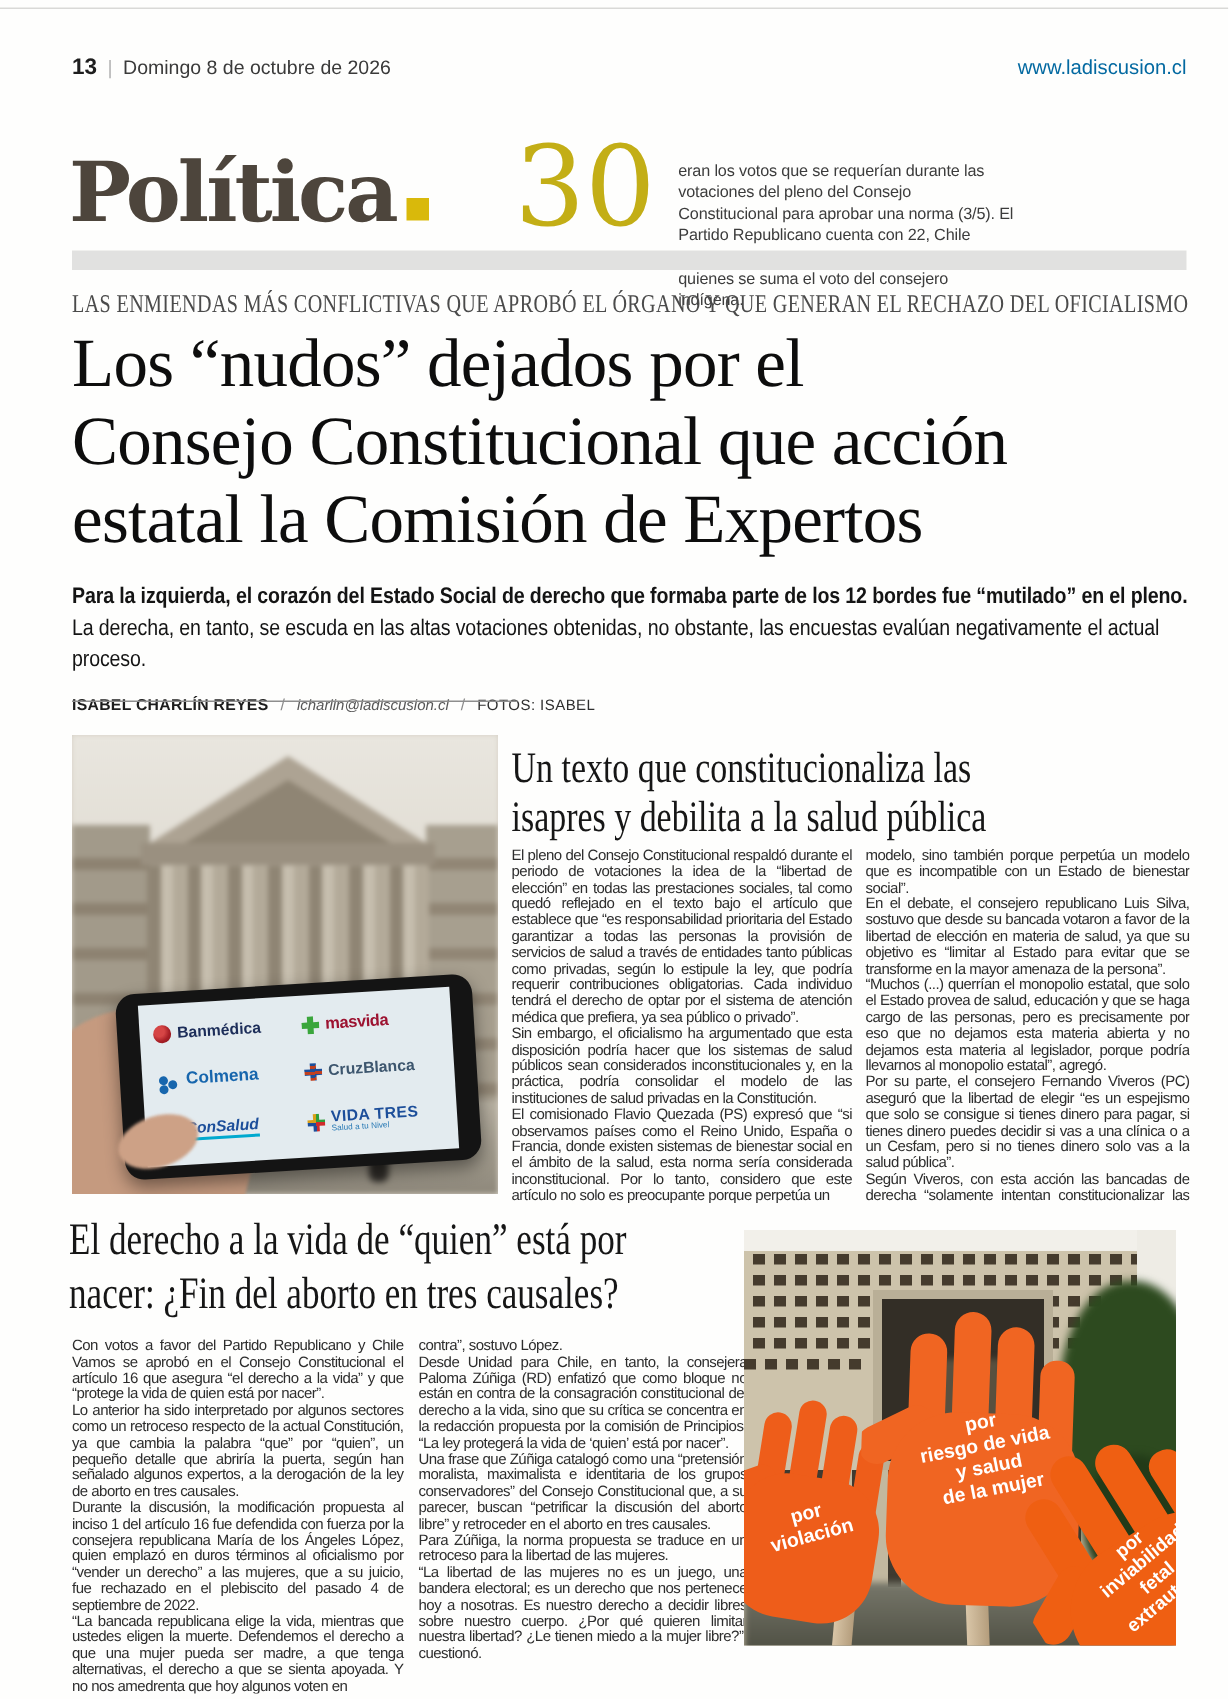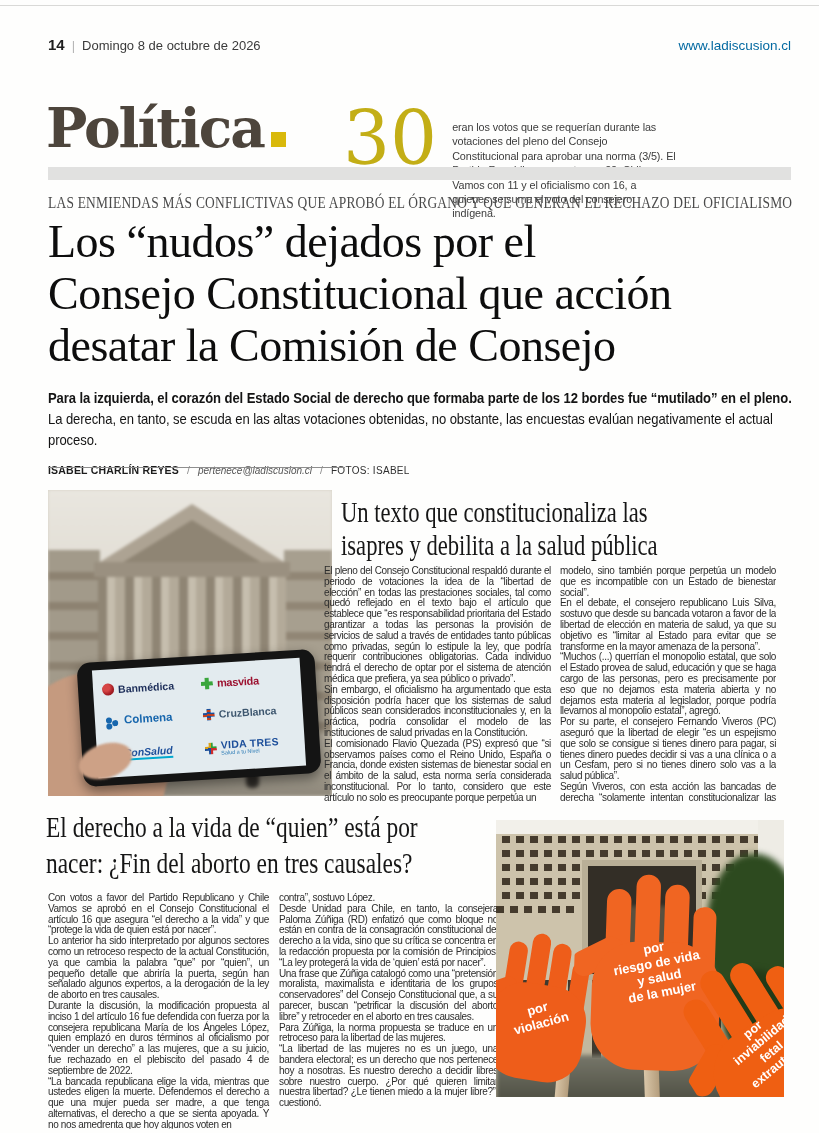--- a/index.html
+++ b/index.html
@@ -12,21 +12,21 @@
   .header{top:36px;left:48px;width:743px;display:flex;justify-content:space-between;align-items:baseline;}
   .folio{font-size:15px;font-weight:700;color:#1e1e1e;}
   .folio-sep{color:#b5b5b5;margin:0 7px;font-weight:400;font-size:13px;}
   .date{font-size:13px;color:#3a3a3a;}
   .site{font-size:13.5px;color:#0369a1;}
 
   
   .section-title{top:100px;left:46px;font-family:"DejaVu Serif",serif;font-weight:700;
     font-size:55px;letter-spacing:-2px;color:#4d453c;line-height:1;}
   .section-dot{display:inline-block;width:15px;height:15px;background:#d9b90b;margin-left:7px;}
-  .stat{top:103px;left:343px;display:flex;gap:15px;}
+  .stat{top:90px;left:343px;display:flex;gap:15px;}
   .stat-number{font-family:"DejaVu Serif",serif;font-size:74px;line-height:0.95;color:#c3ae16;}
   .stat-text{width:224px;font-size:10.8px;line-height:14.4px;color:#3c3c3c;margin-top:17px;letter-spacing:-0.1px;}
   .gray-bar{top:167px;left:48px;width:743px;height:13px;background:#e1e1e0;}
 
   
   .kicker{top:193px;left:48px;width:920px;font-family:"Liberation Serif",serif;font-size:17px;
     color:#4b4b4b;transform:scaleX(.79);transform-origin:0 0;white-space:nowrap;letter-spacing:.3px;}
   .headline{top:216px;left:48px;width:760px;font-family:"Liberation Serif",serif;
     font-size:46px;line-height:52px;color:#0d0d0d;letter-spacing:-0.5px;}
   .lede{top:387px;left:48px;width:856px;transform:scaleX(.87);transform-origin:0 0;
@@ -37,21 +37,21 @@
   .byline .sep{color:#8a8a8a;}
   .byline .email{font-style:italic;color:#555;font-size:10px;}
   .byline .credit{color:#2f2f2f;font-size:10px;letter-spacing:.3px;}
   .byline-rule{top:467px;left:48px;width:297px;height:1px;background:#8e8e8e;}
 
   
   .art-title{font-family:"Liberation Serif",serif;color:#161616;transform:scaleX(.78);transform-origin:0 0;}
   .art1-title{top:496px;left:341px;width:610px;font-size:29px;line-height:33px;}
   .art2-title{top:809px;left:46px;width:620px;font-size:30px;line-height:36px;}
   .body-cols{display:flex;}
-  .art1-body{top:566px;left:324px;width:452px;height:238px;overflow:hidden;gap:9px;}
+  .art1-body{top:566px;left:341px;width:452px;height:238px;overflow:hidden;gap:9px;}
   .art2-body{top:893px;left:48px;width:450px;height:236px;overflow:hidden;gap:10px;}
   .col{font-size:10px;line-height:10.8px;letter-spacing:-0.35px;color:#2d2d2d;
     text-align:justify;white-space:pre-line;}
   .art1-body .col1{width:227px;} .art1-body .col2{width:216px;}
   .art2-body .col1{width:221px;} .art2-body .col2{width:219px;}
 
   
   .photo1{top:490px;left:48px;width:284px;height:306px;overflow:hidden;background:#d6d1c6;}
   .p1-bg{position:absolute;inset:0;filter:blur(1.6px);}
   .p1-sky{position:absolute;inset:0;background:linear-gradient(#e9e6df,#d8d3c7 60%,#cfcabd);}
@@ -130,50 +130,50 @@
 </style>
 </head>
 <body>
 
 <div class="page">
 
   <div class="abs top-rule"></div>
 
   <div class="abs header">
     <div>
-      <span class="folio">14</span><span class="folio-sep">|</span><span class="date">Domingo 8 de octubre de 2026</span>
+      <span class="folio">13</span><span class="folio-sep">|</span><span class="date">Domingo 8 de octubre de 2026</span>
     </div>
     <div class="site">www.ladiscusion.cl</div>
   </div>
 
   <div class="abs section-title">
     <span>Política</span><span class="section-dot"></span>
   </div>
 
   <div class="abs stat">
     <div class="stat-number">30</div>
     <div class="stat-text">eran los votos que se requerían durante las votaciones del pleno del Consejo Constitucional para aprobar una norma (3/5). El Partido Republicano cuenta con 22, Chile Vamos con 11 y el oficialismo con 16, a quienes se suma el voto del consejero indígena.</div>
   </div>
 
   <div class="abs gray-bar"></div>
 
   <div class="abs kicker">LAS ENMIENDAS MÁS CONFLICTIVAS QUE APROBÓ EL ÓRGANO Y QUE GENERAN EL RECHAZO DEL OFICIALISMO</div>
 
   <h1 class="abs headline" style="margin:0;font-weight:400;">
     <div>Los “nudos” dejados por el</div>
     <div>Consejo Constitucional que acción</div>
-    <div>desatar la Comisión de Consejo</div>
+    <div>estatal la Comisión de Expertos</div>
   </h1>
 
   <p class="abs lede" style="margin:0;"><b>Para la izquierda, el corazón del Estado Social de derecho que formaba parte de los 12 bordes fue “mutilado” en el pleno.</b><span> La derecha, en tanto, se escuda en las altas votaciones obtenidas, no obstante, las encuestas evalúan negativamente el actual proceso.</span></p>
 
   <div class="abs byline">
     <span class="author">ISABEL CHARLÍN REYES</span>
     <span class="sep">/</span>
-    <span class="email">pertenece@ladiscusion.cl</span>
+    <span class="email">icharlin@ladiscusion.cl</span>
     <span class="sep">/</span>
     <span class="credit">FOTOS: ISABEL</span>
   </div>
   <div class="abs byline-rule"></div>
 
   <div class="abs photo1">
     <div class="p1-bg">
       <div class="p1-sky"></div>
       <div class="p1-wing-l"></div>
       <div class="p1-wing-r"></div>

